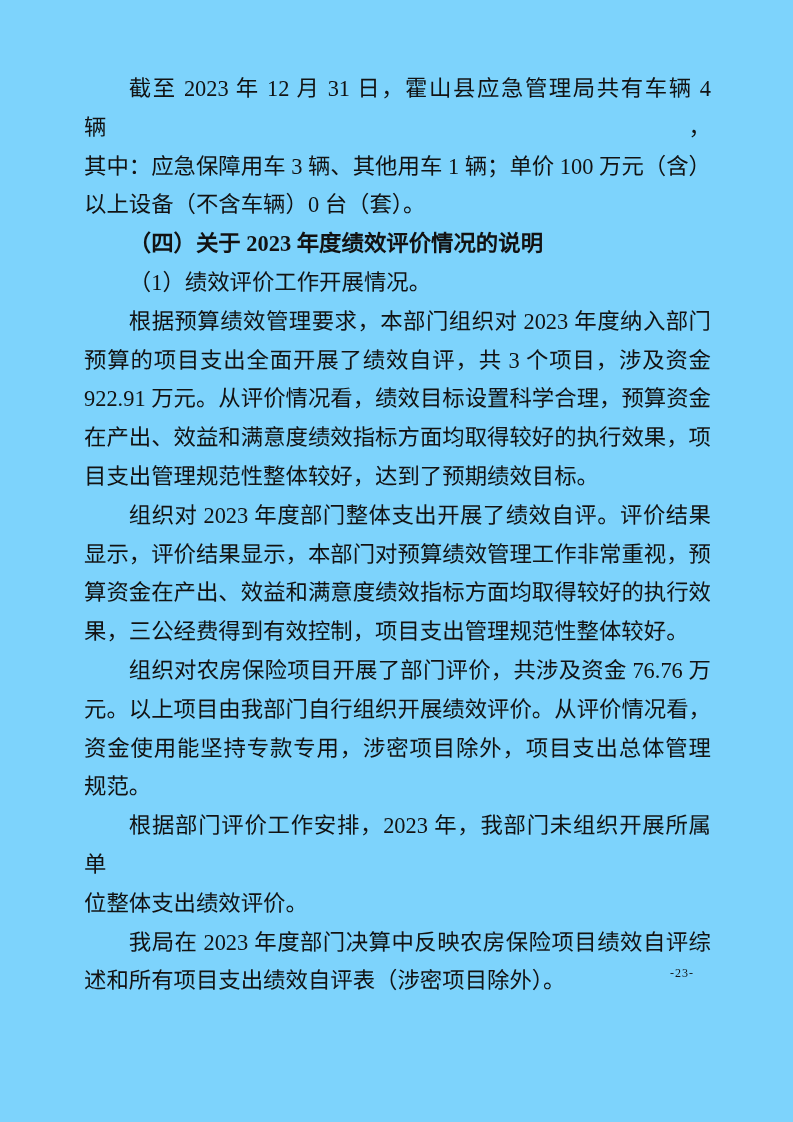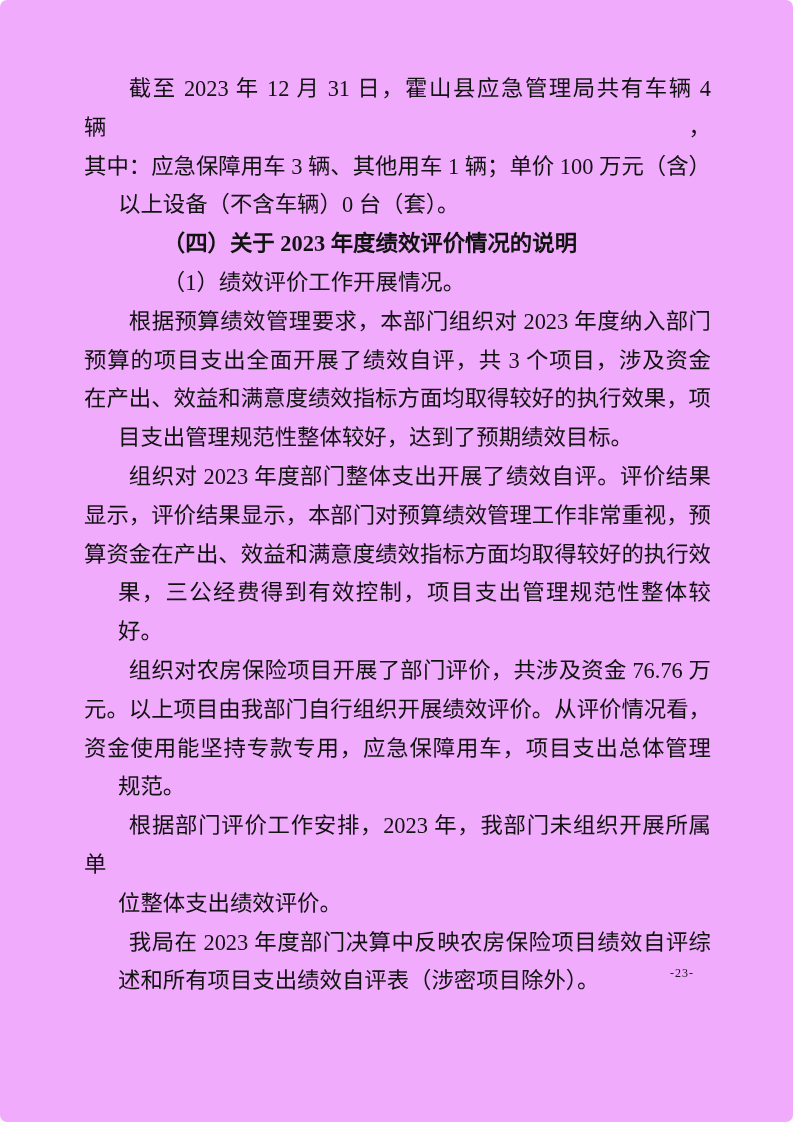--- a/index.html
+++ b/index.html
@@ -4,42 +4,40 @@
 <style>
   html, body {
     margin: 0;
     padding: 0;
     background: #ffffff;
   }
   .page {
     position: relative;
     width: 793px;
     height: 1122px;
-    background: #f0abfc;
+    background: #7dd3fc;
     color: #121212;
     font-family: "Liberation Serif", "DejaVu Serif", serif;
     overflow: hidden;
-    border-radius: 7px;
   }
   .doc-body {
     position: absolute;
     left: 84px;
     top: 70px;
     width: 627px;
     font-size: 22.4px;
     line-height: 38.8px;
   }
   .line {
     text-align: justify;
     text-align-last: justify;
     white-space: normal;
   }
   .line.short {
     text-align-last: left;
-    margin-left: 34px;
   }
   .line.indent {
     text-indent: 2em;
   }
   .line.bold {
     font-weight: bold;
   }
   .page-number {
     position: absolute;
     top: 966px;
@@ -55,29 +53,30 @@
 
 <div class="page">
   <div class="doc-body">
       <div class="line indent">截至 2023 年 12 月 31 日，霍山县应急管理局共有车辆 4 辆，</div>
       <div class="line">其中：应急保障用车 3 辆、其他用车 1 辆；单价 100 万元（含）</div>
       <div class="line short">以上设备（不含车辆）0 台（套）。</div>
       <div class="line indent short bold">（四）关于 2023 年度绩效评价情况的说明</div>
       <div class="line indent short">（1）绩效评价工作开展情况。</div>
       <div class="line indent">根据预算绩效管理要求，本部门组织对 2023 年度纳入部门</div>
       <div class="line">预算的项目支出全面开展了绩效自评，共 3 个项目，涉及资金</div>
+      <div class="line">922.91 万元。从评价情况看，绩效目标设置科学合理，预算资金</div>
       <div class="line">在产出、效益和满意度绩效指标方面均取得较好的执行效果，项</div>
       <div class="line short">目支出管理规范性整体较好，达到了预期绩效目标。</div>
       <div class="line indent">组织对 2023 年度部门整体支出开展了绩效自评。评价结果</div>
       <div class="line">显示，评价结果显示，本部门对预算绩效管理工作非常重视，预</div>
       <div class="line">算资金在产出、效益和满意度绩效指标方面均取得较好的执行效</div>
       <div class="line short">果，三公经费得到有效控制，项目支出管理规范性整体较好。</div>
       <div class="line indent">组织对农房保险项目开展了部门评价，共涉及资金 76.76 万</div>
       <div class="line">元。以上项目由我部门自行组织开展绩效评价。从评价情况看，</div>
-      <div class="line">资金使用能坚持专款专用，应急保障用车，项目支出总体管理</div>
+      <div class="line">资金使用能坚持专款专用，涉密项目除外，项目支出总体管理</div>
       <div class="line short">规范。</div>
       <div class="line indent">根据部门评价工作安排，2023 年，我部门未组织开展所属单</div>
       <div class="line short">位整体支出绩效评价。</div>
       <div class="line indent">我局在 2023 年度部门决算中反映农房保险项目绩效自评综</div>
       <div class="line short">述和所有项目支出绩效自评表（涉密项目除外）。</div>
     </div>
   <div class="page-number">-23-</div>
 </div>
 
 </body></html>

